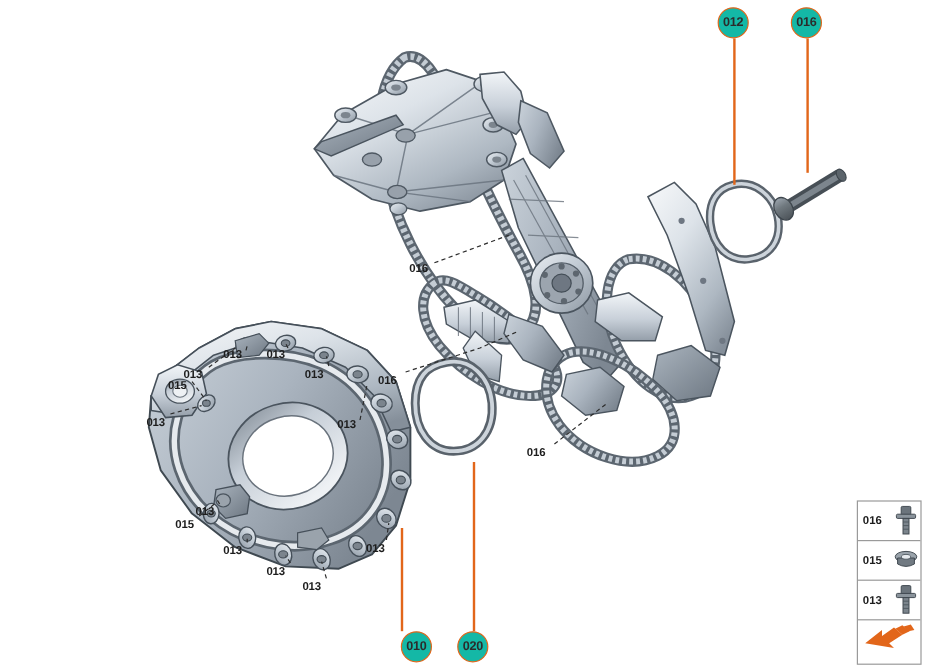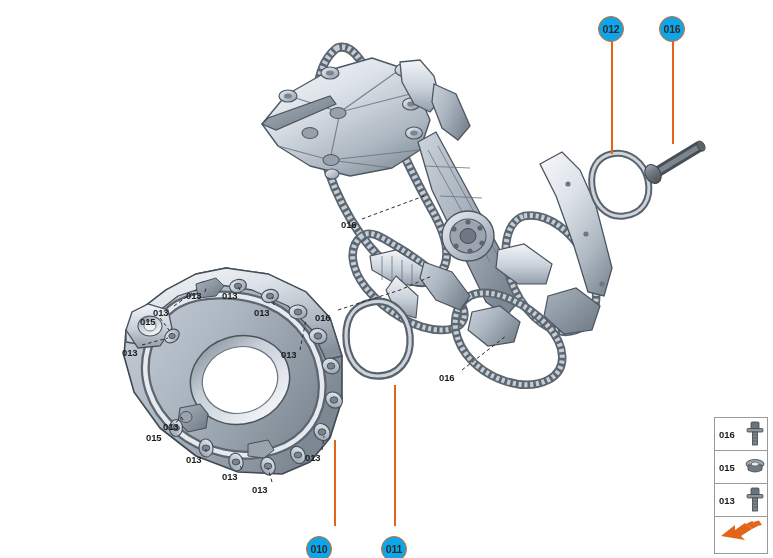--- a/index.html
+++ b/index.html
@@ -22,32 +22,31 @@
     height: 558px;
   }
 
   
   .callout {
     position: absolute;
     width: 26px;
     height: 26px;
     border-radius: 50%;
     border: 1.6px solid #E2661A;
-    background: #0ea5e9;
+    background: #14b8a6;
     box-sizing: border-box;
     display: flex;
     align-items: center;
     justify-content: center;
     font-size: 10.5px;
     font-weight: bold;
     color: #2b2b2b;
     letter-spacing: -0.2px;
     z-index: 6;
     cursor: pointer;
-    margin-top: 10px;
   }
   .lead {
     position: absolute;
     width: 1.6px;
     background: #E2661A;
     z-index: 4;
   }
 
   
   .plabel {
@@ -385,22 +384,22 @@
   <div class="plabel" style="left:252px; top:484px;">013</div>
   <div class="plabel" style="left:305px; top:452px;">013</div>
 
   <div class="lead" style="left:611px; top:32px;  height:122px;"></div>
   <div class="lead" style="left:672px; top:32px;  height:112px;"></div>
   <div class="lead" style="left:334px; top:440px; height:86px;"></div>
   <div class="lead" style="left:394px; top:385px; height:141px;"></div>
 
   <div class="callout" style="left:598px; top:6px;">012</div>
   <div class="callout" style="left:659px; top:6px;">016</div>
-  <div class="callout" style="left:306px; top:526px;">010</div>
-  <div class="callout" style="left:381px; top:526px;">011</div>
+  <div class="callout" style="left:334px; top:526px;">010</div>
+  <div class="callout" style="left:381px; top:526px;">020</div>
 
   <div id="legend">
 
     <div class="legend-row">
       <span class="legend-num">016</span>
       <span class="legend-ico">
         <svg width="20" height="26" viewBox="0 0 20 26">
           <rect x="6" y="1" width="8" height="7" rx="1" fill="#6b747c" stroke="#3e464d" stroke-width="0.8"></rect>
           <rect x="2" y="7.5" width="16" height="3.5" rx="1" fill="#8b949c" stroke="#3e464d" stroke-width="0.8"></rect>
           <rect x="7.5" y="11" width="5" height="13" fill="#7b848c" stroke="#3e464d" stroke-width="0.8"></rect>

